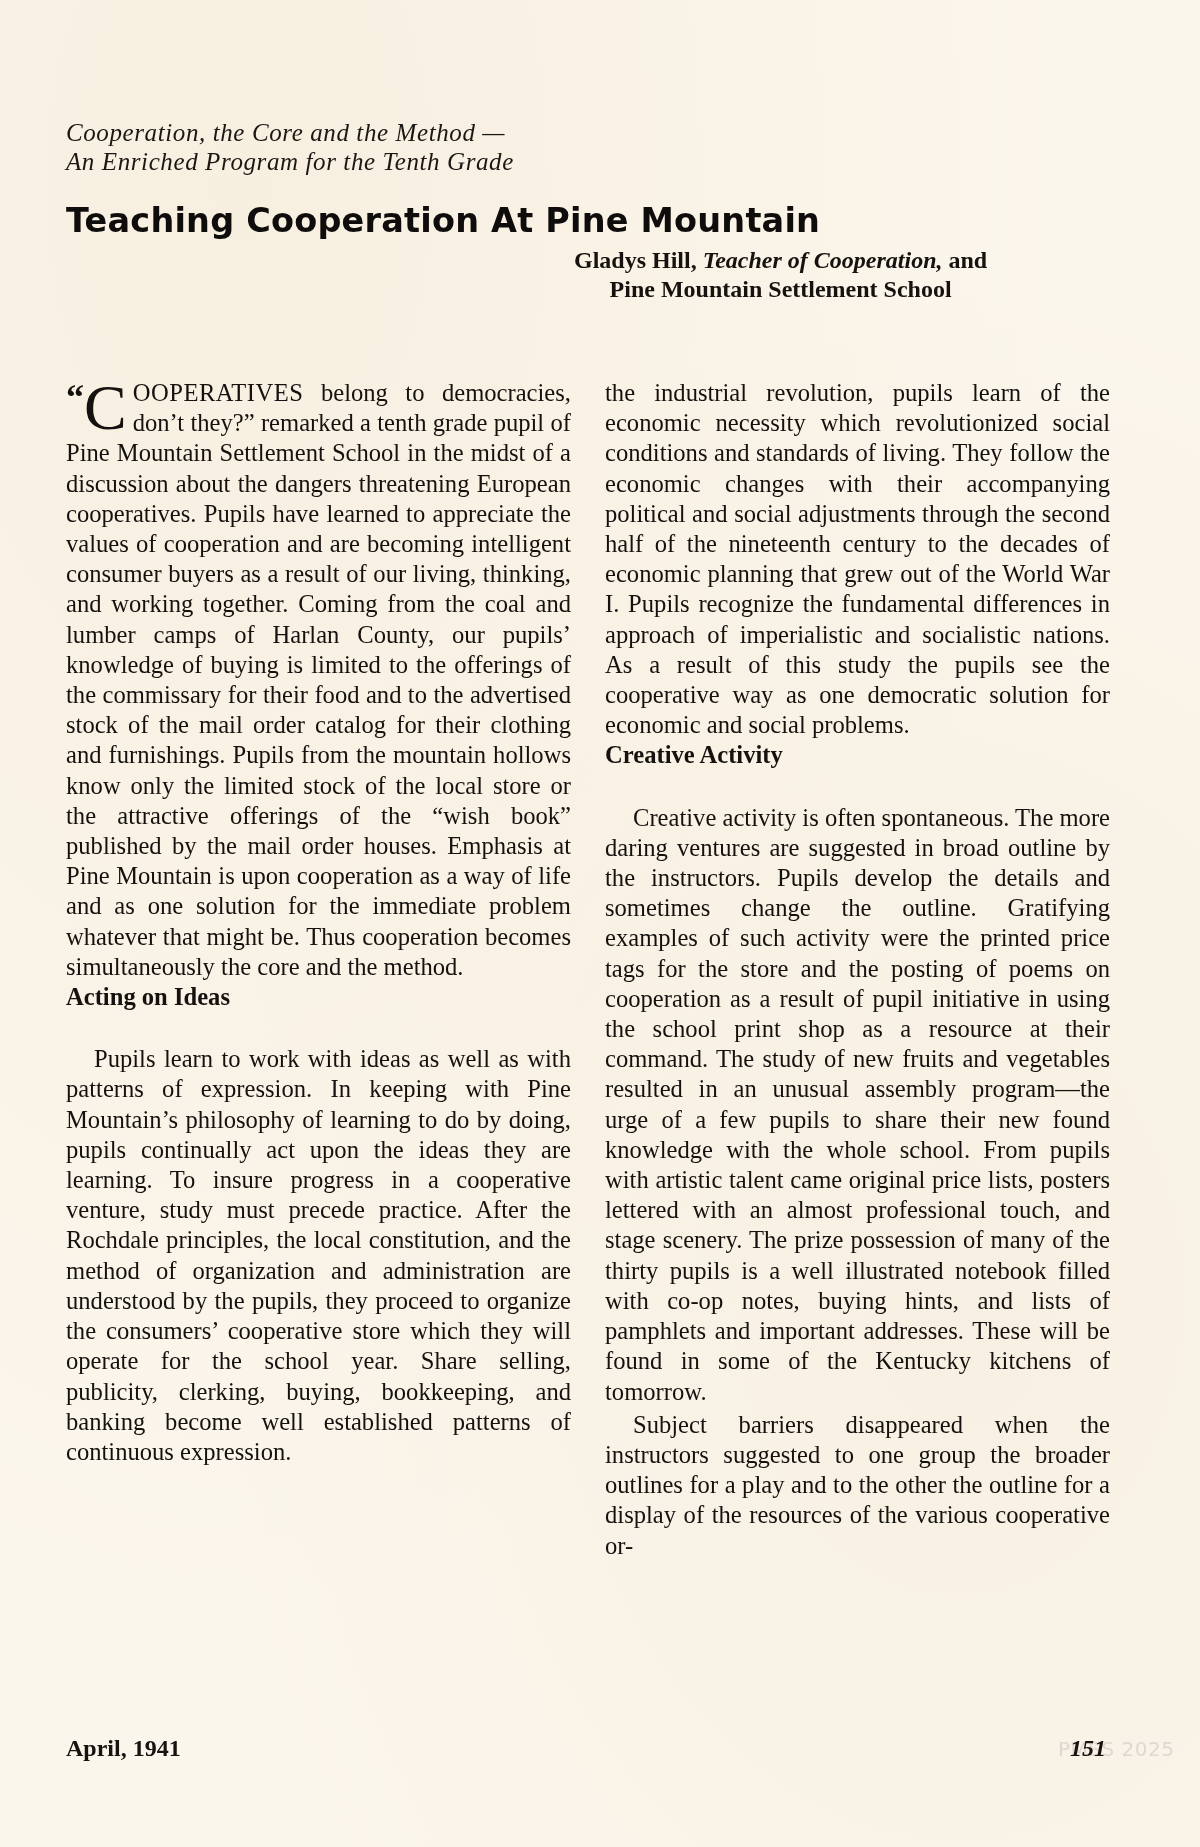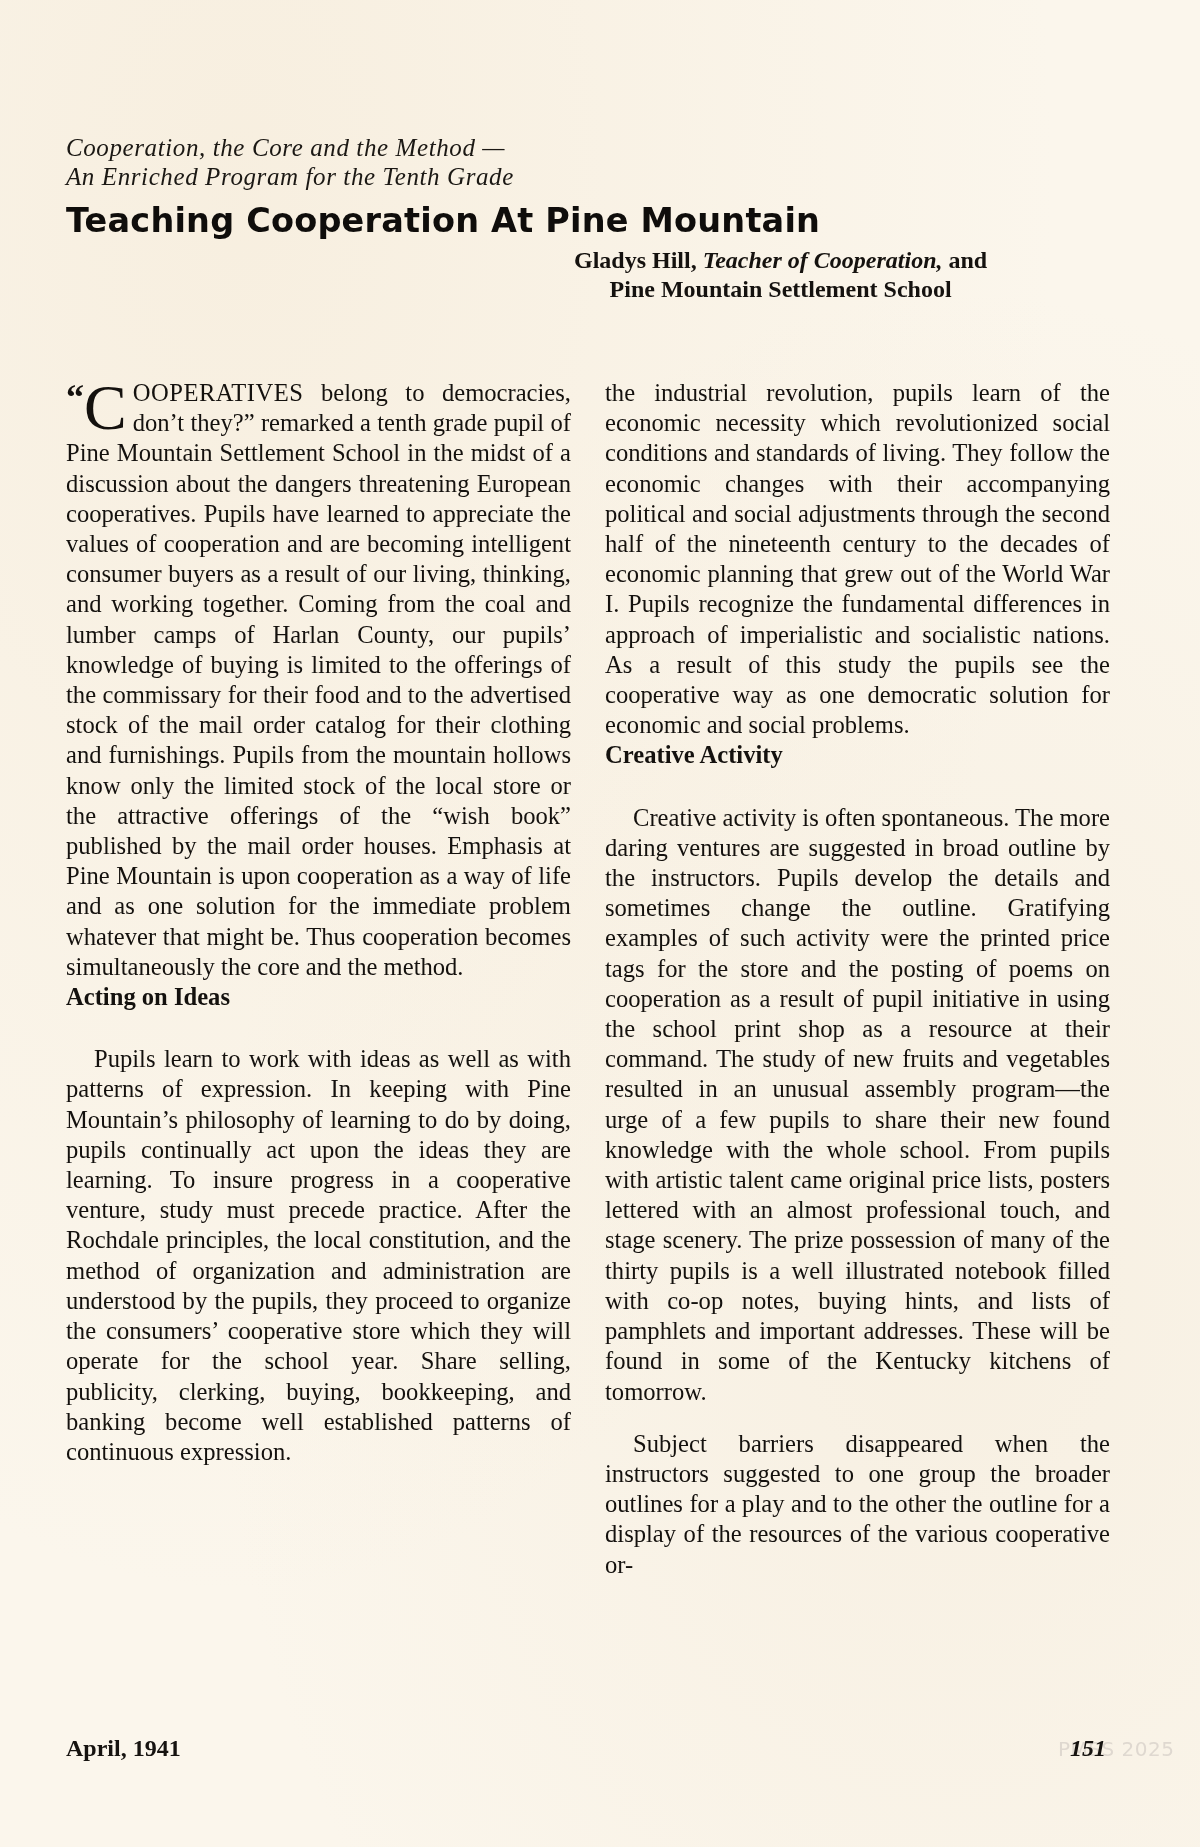--- a/index.html
+++ b/index.html
@@ -6,21 +6,21 @@
   body {
     width: 1200px; height: 1847px; position: relative; overflow: hidden;
     background: #fbf6ec;
     background-image:
       radial-gradient(ellipse at 20% 10%, rgba(240,225,200,0.35), transparent 60%),
       radial-gradient(ellipse at 80% 70%, rgba(235,220,195,0.25), transparent 55%);
     color: #161310;
     font-family: "DejaVu Serif", "Liberation Serif", serif;
   }
   .subtitle {
-    position: absolute; left: 66px; top: 133px;
+    position: absolute; left: 66px; top: 118px;
     font-family: "Liberation Serif", serif; font-style: italic;
     font-size: 25px; line-height: 29px; letter-spacing: 0.6px; color: #1b1814;
   }
   .title {
     position: absolute; left: 64px; top: 199px;
     font-family: "DejaVu Sans", sans-serif; font-weight: bold;
     font-size: 33.5px; line-height: 40px; letter-spacing: 0.2px; color: #0f0d0b;
   }
   .byline {
     position: absolute; left: 574px; top: 246px;
@@ -31,21 +31,21 @@
   .col {
     position: absolute; top: 378px; width: 505px;
     font-family: "Liberation Serif", serif;
     font-size: 24.6px; line-height: 30.2px; color: #14110e;
     text-align: justify; hyphens: manual;
   }
   .col.left { left: 66px; }
   .col.right { left: 605px; }
   .col p { margin: 0; }
   .col p.indent { text-indent: 28px; margin-top: 32px; }
-  .col p.spaced { margin-top: 22px; }
+  .col p.spaced { margin-top: 3px; }
   .col h3 {
     margin: 0; font-family: "Liberation Serif", serif; font-weight: bold;
     font-size: 24.6px; line-height: 30.2px;
   }
   .dropcap {
     float: left; font-size: 64px; line-height: 52px;
     margin: 4px 6px 0 0; font-family: "Liberation Serif", serif;
   }
   .dropcap .q { font-size: 36px; vertical-align: top; line-height: 30px; font-weight: bold; }
   .smallcaps { letter-spacing: 0.5px; }

